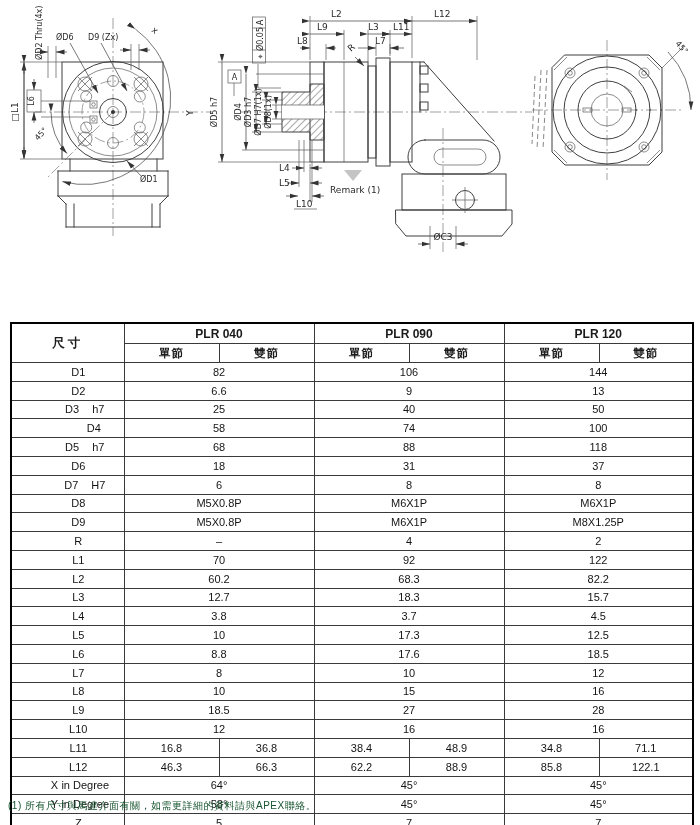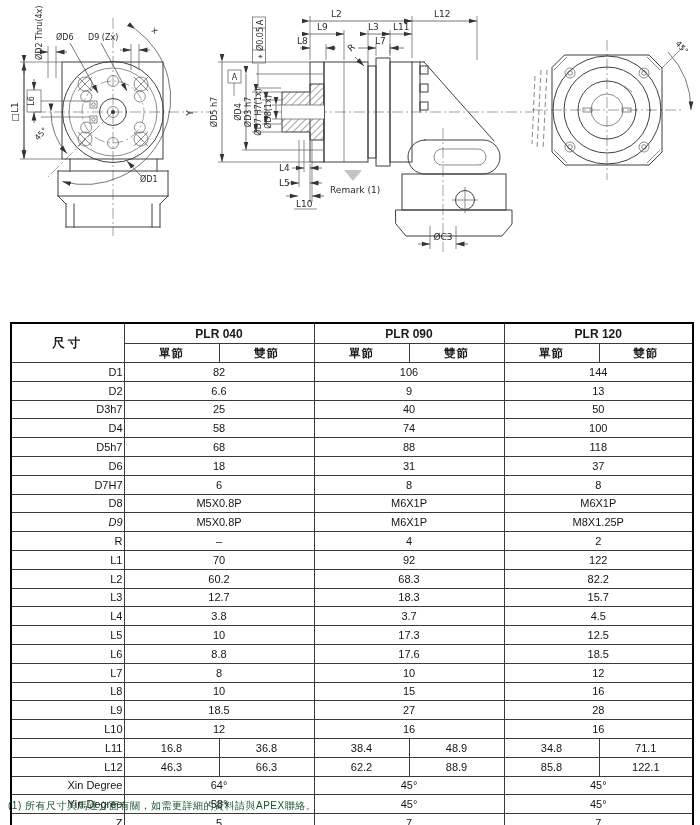--- a/index.html
+++ b/index.html
@@ -13,21 +13,21 @@
   .hid{stroke:#6a6a6a;stroke-width:.8;fill:none;stroke-dasharray:5 3;}
   text{font-family:"DejaVu Sans","Liberation Sans",sans-serif;font-size:9px;fill:#2a2a2a;}
   text.sm{font-size:8px;}
   
   #spec-table{position:absolute;left:10px;top:322px;width:682px;border-collapse:collapse;table-layout:fixed;background:#fff;border:2px solid #000;}
   #spec-table th,#spec-table td{border:1px solid #3a3a3a;overflow:hidden;white-space:nowrap;}
   #spec-table th.dim-h{font-size:12.5px;font-weight:bold;letter-spacing:3px;text-align:center;}
   #spec-table th.model{font-size:12px;font-weight:bold;height:17px;}
   #spec-table th.sub{font-size:11.5px;font-weight:bold;height:16px;letter-spacing:1px;}
   #spec-table td{font-size:11px;height:15.8px;text-align:center;vertical-align:middle;color:#141414;}
-  #spec-table td.label-cell{text-align:right;padding-left:22px;}
+  #spec-table td.label-cell{text-align:center;padding-left:22px;}
   .lbl-n{display:inline-block;}
   
   #footnote{position:absolute;left:8px;top:799px;font-size:10px;color:#14532d;letter-spacing:.5px;}
 </style>
 </head>
 <body>
 
 <svg id="drawing" width="700" height="312" viewBox="0 0 700 312">
   <defs>
     <pattern id="hatch" patternUnits="userSpaceOnUse" width="5" height="5" patternTransform="rotate(45)">
@@ -340,21 +340,21 @@
         <td colspan="2">8</td>
         <td colspan="2">8</td>
       </tr>
       <tr>
         <td class="label-cell"><span class="lbl-n" style="min-width: 40px;">D8</span></td>
         <td colspan="2">M5X0.8P</td>
         <td colspan="2">M6X1P</td>
         <td colspan="2">M6X1P</td>
       </tr>
       <tr>
-        <td class="label-cell"><span class="lbl-n" style="min-width: 40px; font-style: italic;">D9</span></td>
+        <td class="label-cell"><span class="lbl-n" style="min-width: 40px;">D9</span></td>
         <td colspan="2">M5X0.8P</td>
         <td colspan="2">M6X1P</td>
         <td colspan="2">M8X1.25P</td>
       </tr>
       <tr>
         <td class="label-cell"><span class="lbl-n" style="min-width: 40px;">R</span></td>
         <td colspan="2">–</td>
         <td colspan="2">4</td>
         <td colspan="2">2</td>
       </tr>

